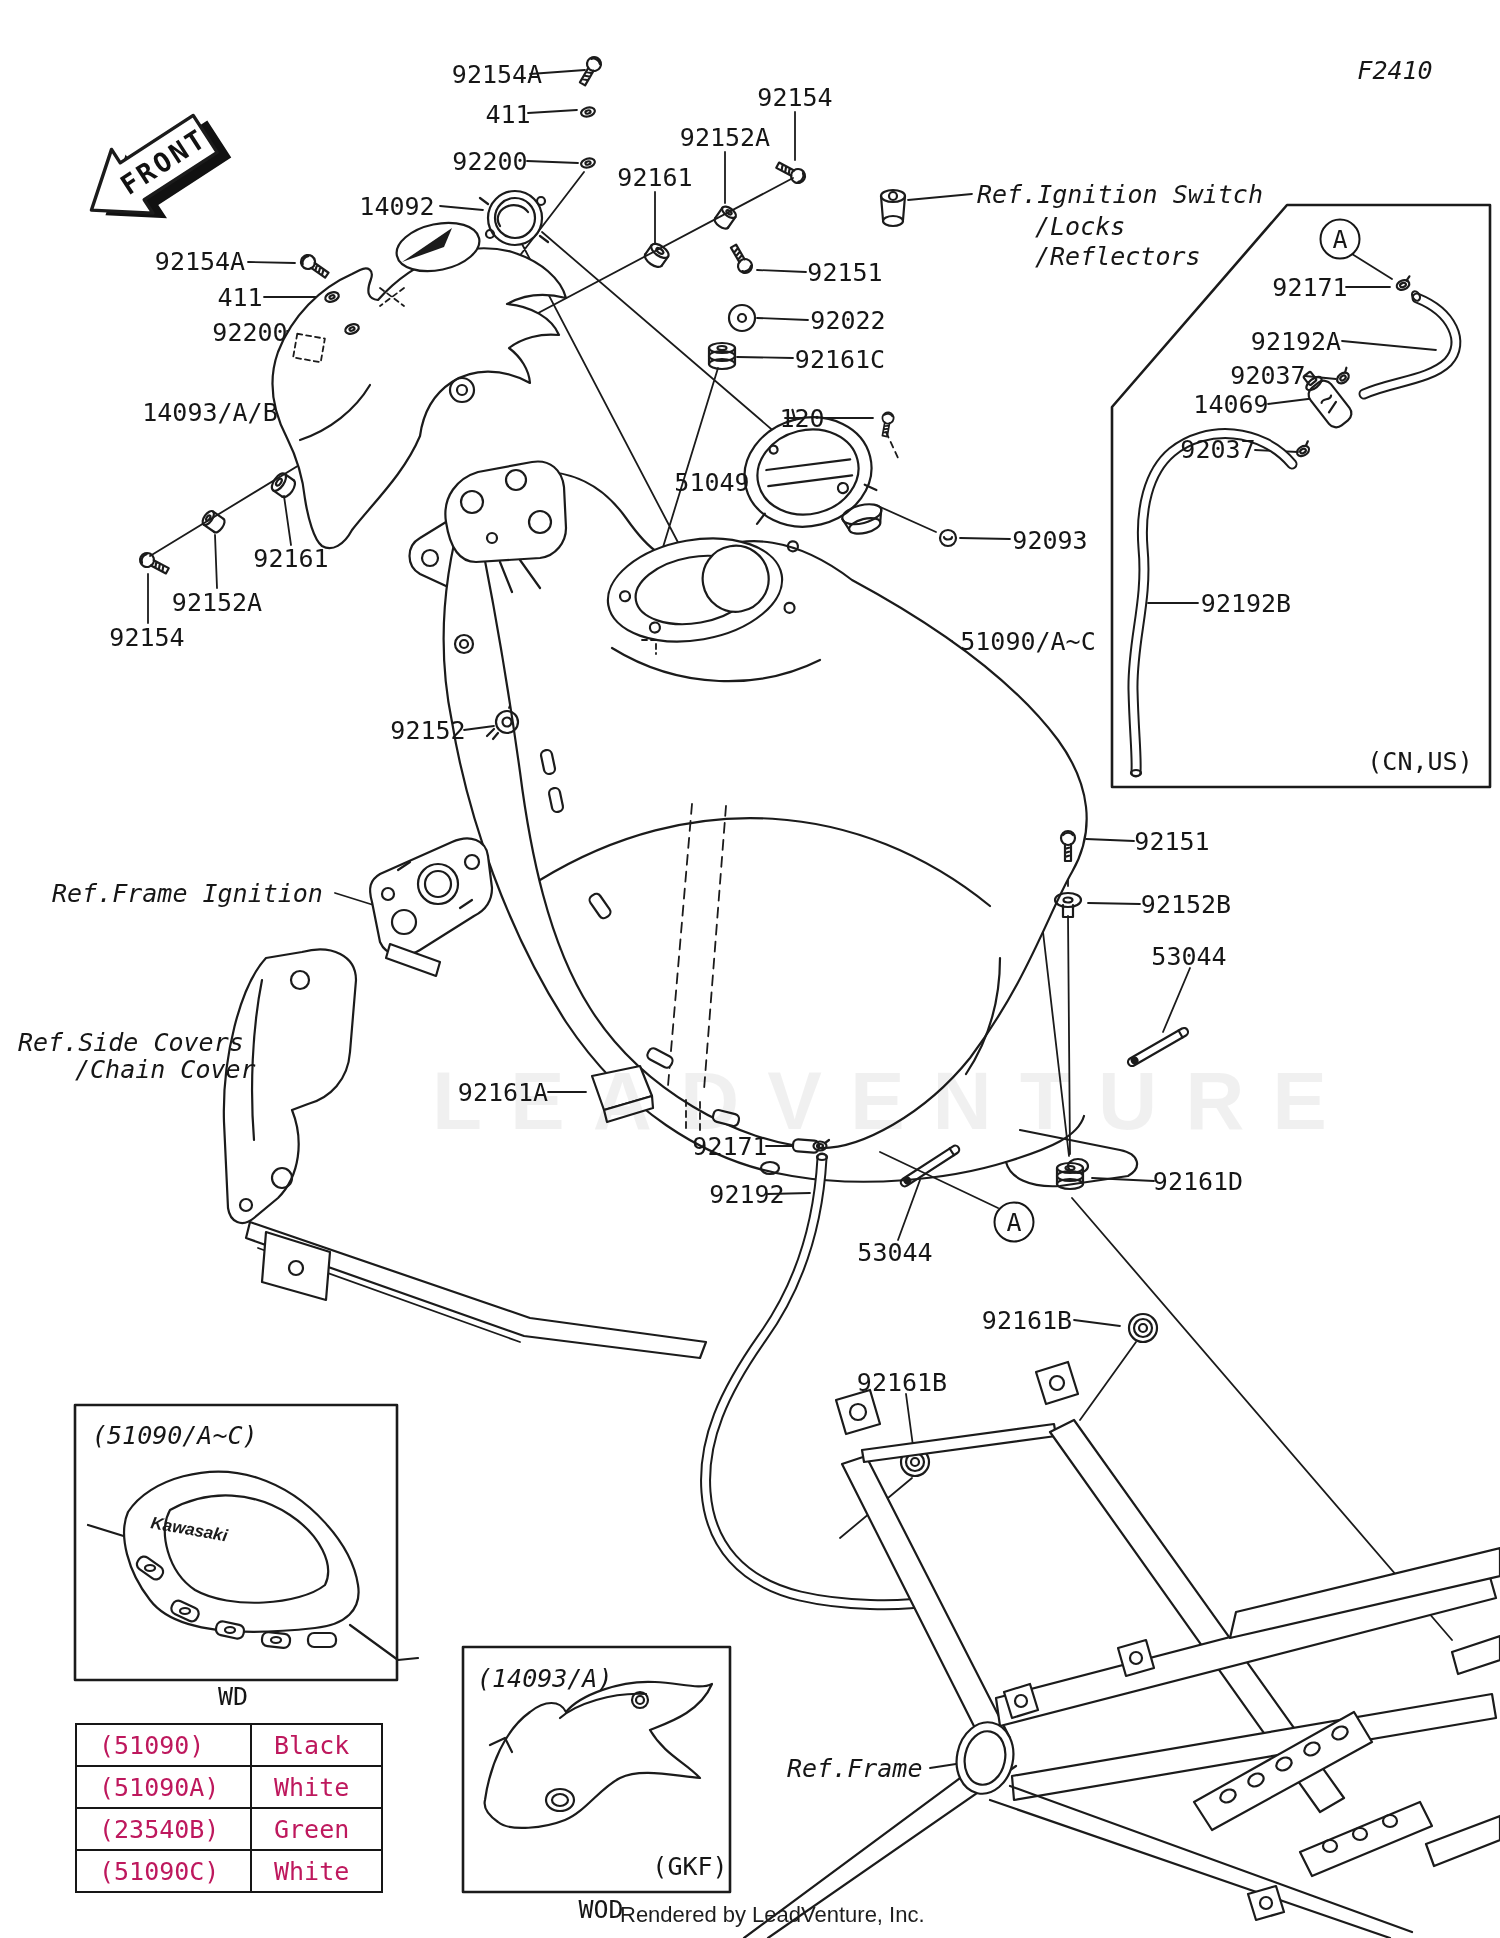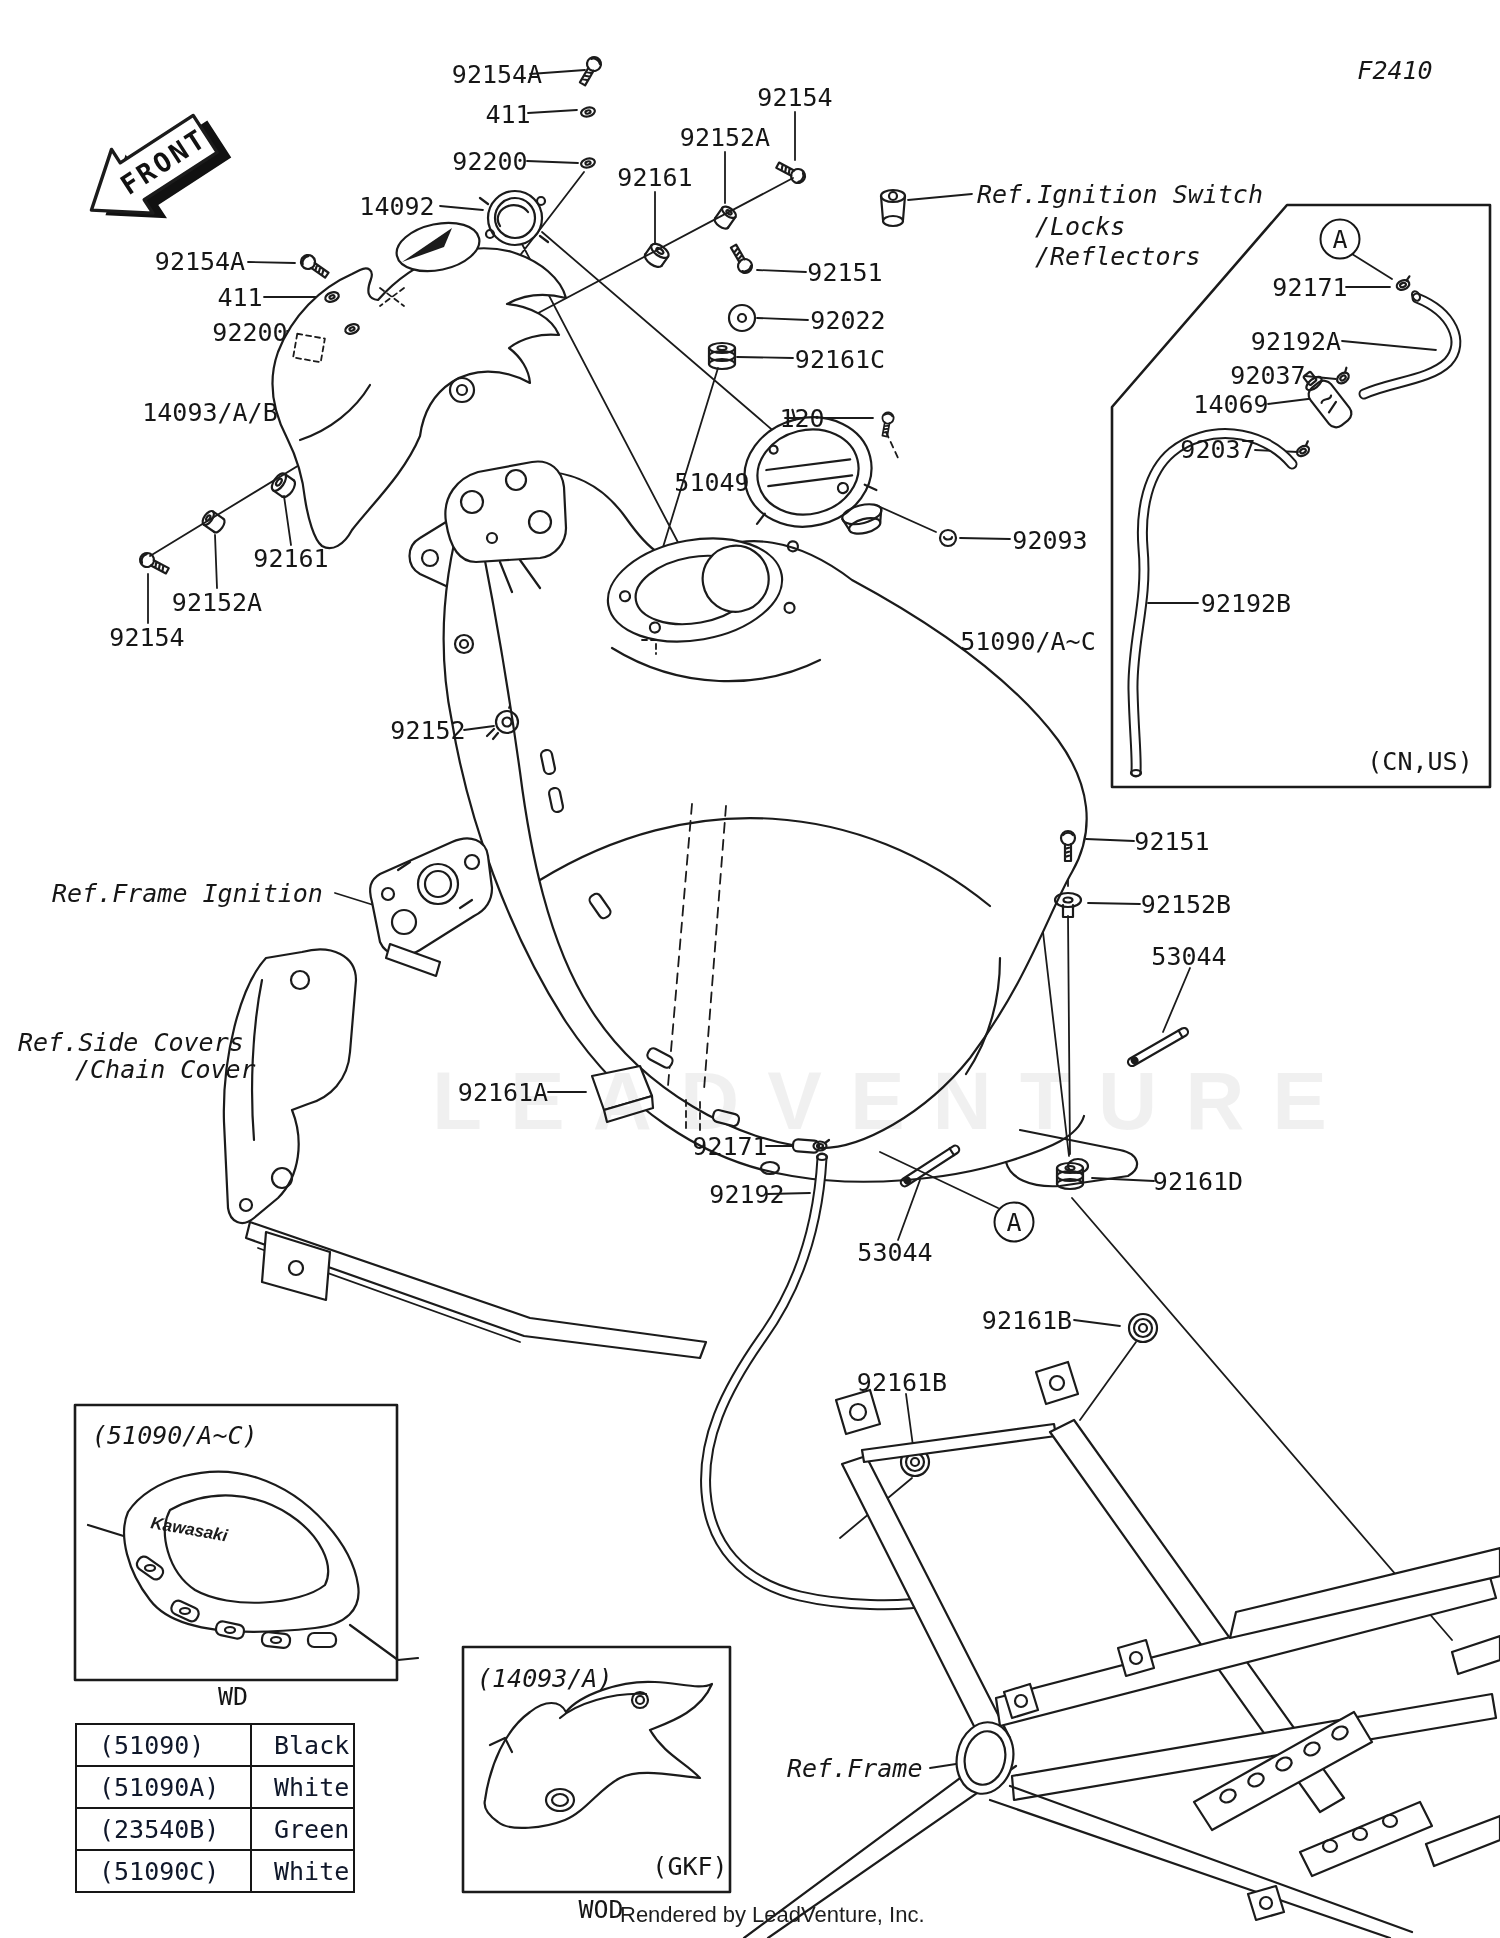--- a/index.html
+++ b/index.html
@@ -9,22 +9,22 @@
   .plabel{position:absolute;transform:translate(-50%,-50%);font:25px "DejaVu Sans Mono",monospace;
           color:#161616;white-space:pre;z-index:30;}
   .plabel.left{transform:translate(0,-50%);font-style:italic;}
   .callout{position:absolute;width:37px;height:37px;border:2.4px solid #161616;border-radius:50%;
            transform:translate(-50%,-50%);display:flex;align-items:center;justify-content:center;
            font:25px "DejaVu Sans Mono",monospace;background:#fff;z-index:30;}
   .wm{position:absolute;left:432px;top:1054px;font:bold 82px "Liberation Sans",sans-serif;
       letter-spacing:28px;color:rgba(0,0,0,0.06);z-index:1;white-space:nowrap;}
   .footer{position:absolute;left:620px;top:1902px;font:22px "Liberation Sans",sans-serif;
           color:#1d1d1d;z-index:30;white-space:nowrap;}
-  table.ctable{position:absolute;left:75px;top:1723px;width:280px;border-collapse:collapse;z-index:30;
-         font:25px "DejaVu Sans Mono",monospace;color:#0f172a;}
+  table.ctable{position:absolute;left:75px;top:1723px;width:308px;border-collapse:collapse;z-index:30;
+         font:25px "DejaVu Sans Mono",monospace;color:#be185d;}
   table.ctable td{border:2.4px solid #161616;height:38px;padding-left:22px;white-space:pre;}
   table.ctable td.code{width:150px;}
 </style>
 </head>
 <body>
 
 <div class="stage">
 
   <div class="wm">LEADVENTURE</div>
 

